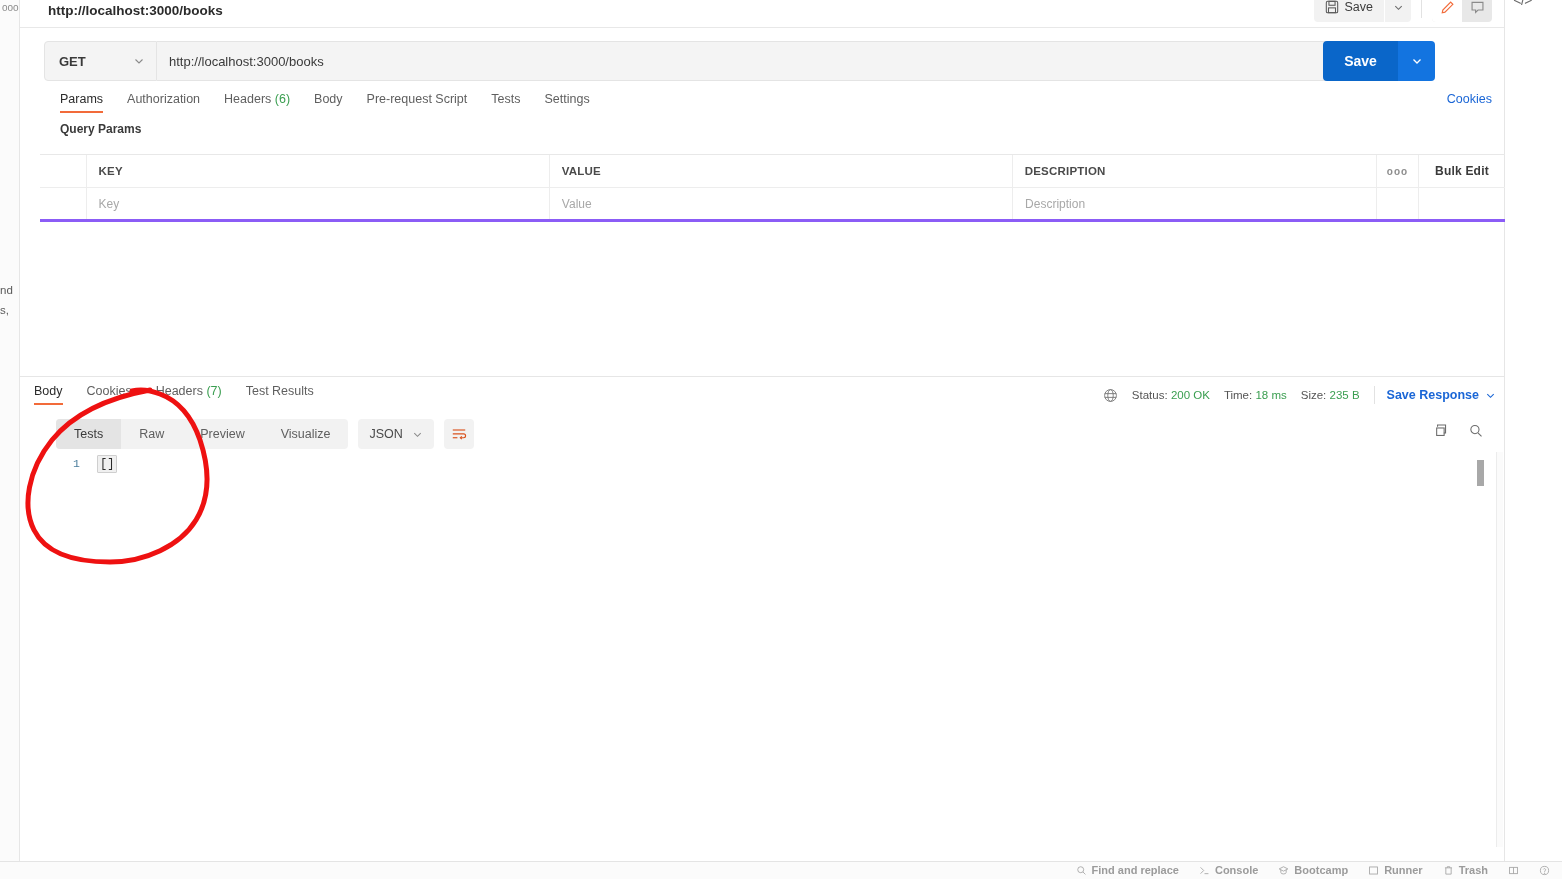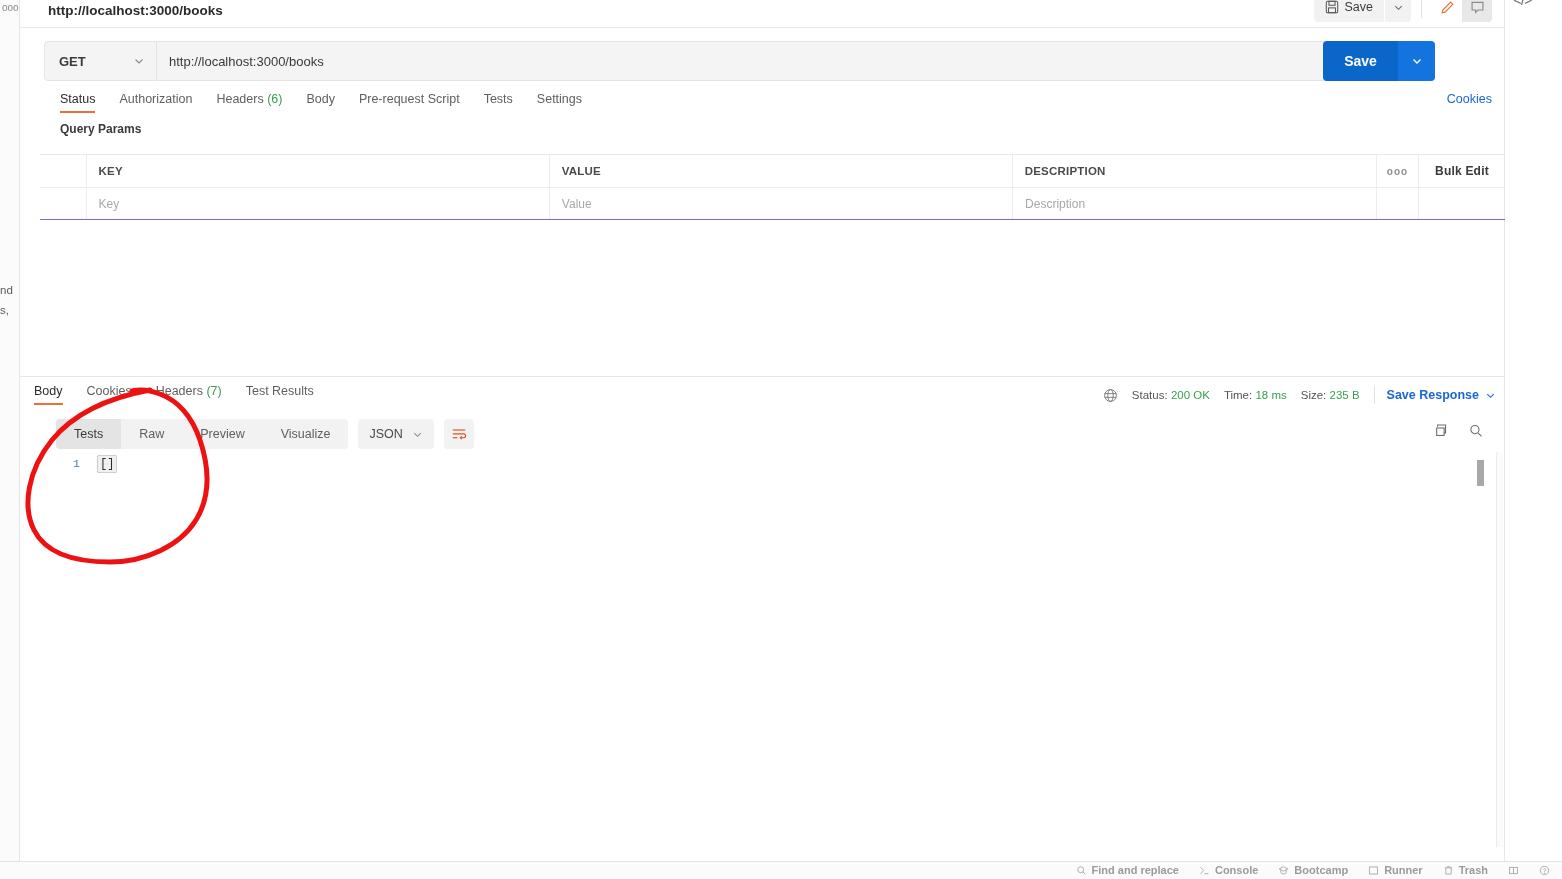--- a/index.html
+++ b/index.html
@@ -147,21 +147,21 @@
 
   
   .qp-label {
     position: absolute; left: 40px; top: 122px;
     font-size: 12px; font-weight: bold; color: #3a3a3a;
   }
   .qp-table {
     position: absolute; left: 20px; top: 154px;
     width: 1465px;
     border-top: 1px solid #e8e8e8;
-    border-bottom: 1px solid #8b5cf6;
+    border-bottom: 3px solid #8b5cf6;
   }
   .qp-row { display: flex; height: 32px; align-items: stretch; }
   .qp-row + .qp-row { border-top: 1px solid #ededed; }
   .qp-cell {
     display: flex; align-items: center; padding: 0 12px;
     border-right: 1px solid #ededed; font-size: 12px;
   }
   .qp-cell.chk { width: 48px; padding: 0; }
   .qp-cell.k  { width: 477px; }
   .qp-cell.v  { width: 477px; }
@@ -347,21 +347,21 @@
         <span>
           <svg width="12" height="12" viewBox="0 0 12 12" fill="none" stroke="#ffffff" stroke-width="1.3">
             <path d="M2.5 4.5 L6 8 L9.5 4.5"></path>
           </svg>
         </span>
       </div>
     </div>
 
     <div class="req-tabs">
       <div class="rtab active">
-        <span>Status</span>
+        <span>Params</span>
       </div>
       <div class="rtab">
         <span>Authorization</span>
       </div>
       <div class="rtab">
         <span>Headers</span>
         <span class="cnt">(6)</span>
       </div>
       <div class="rtab">
         <span>Body</span>

